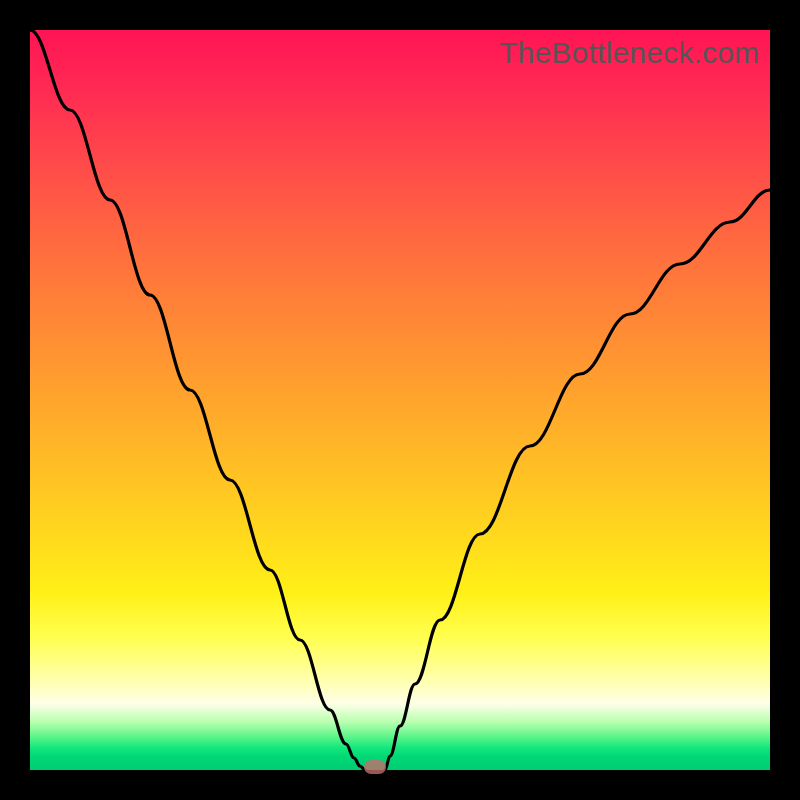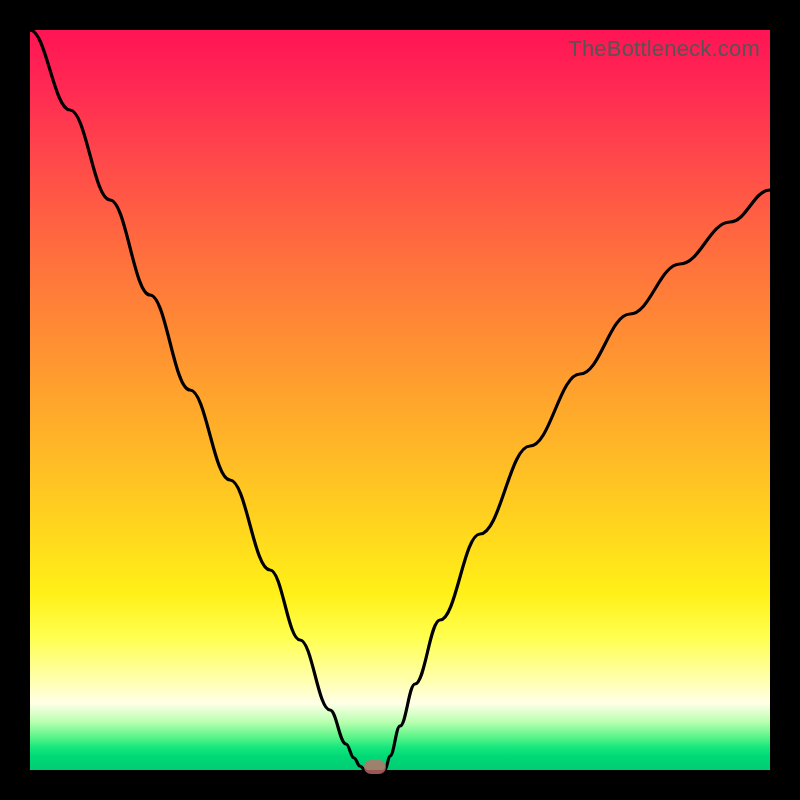--- a/index.html
+++ b/index.html
@@ -34,21 +34,21 @@
       #14e77d 97%,
       #00d876 98.2%,
       #00cd73 100%
     );
   }
   .watermark {
     position: absolute;
     top: 6px;
     right: 10px;
     color: #555;
-    font-size: 22px;
+    font-size: 30px;
     font-weight: 500;
     letter-spacing: 0.2px;
     user-select: none;
   }
   svg.curve {
     position: absolute;
     left: 0;
     top: 0;
     width: 740px;
     height: 740px;

